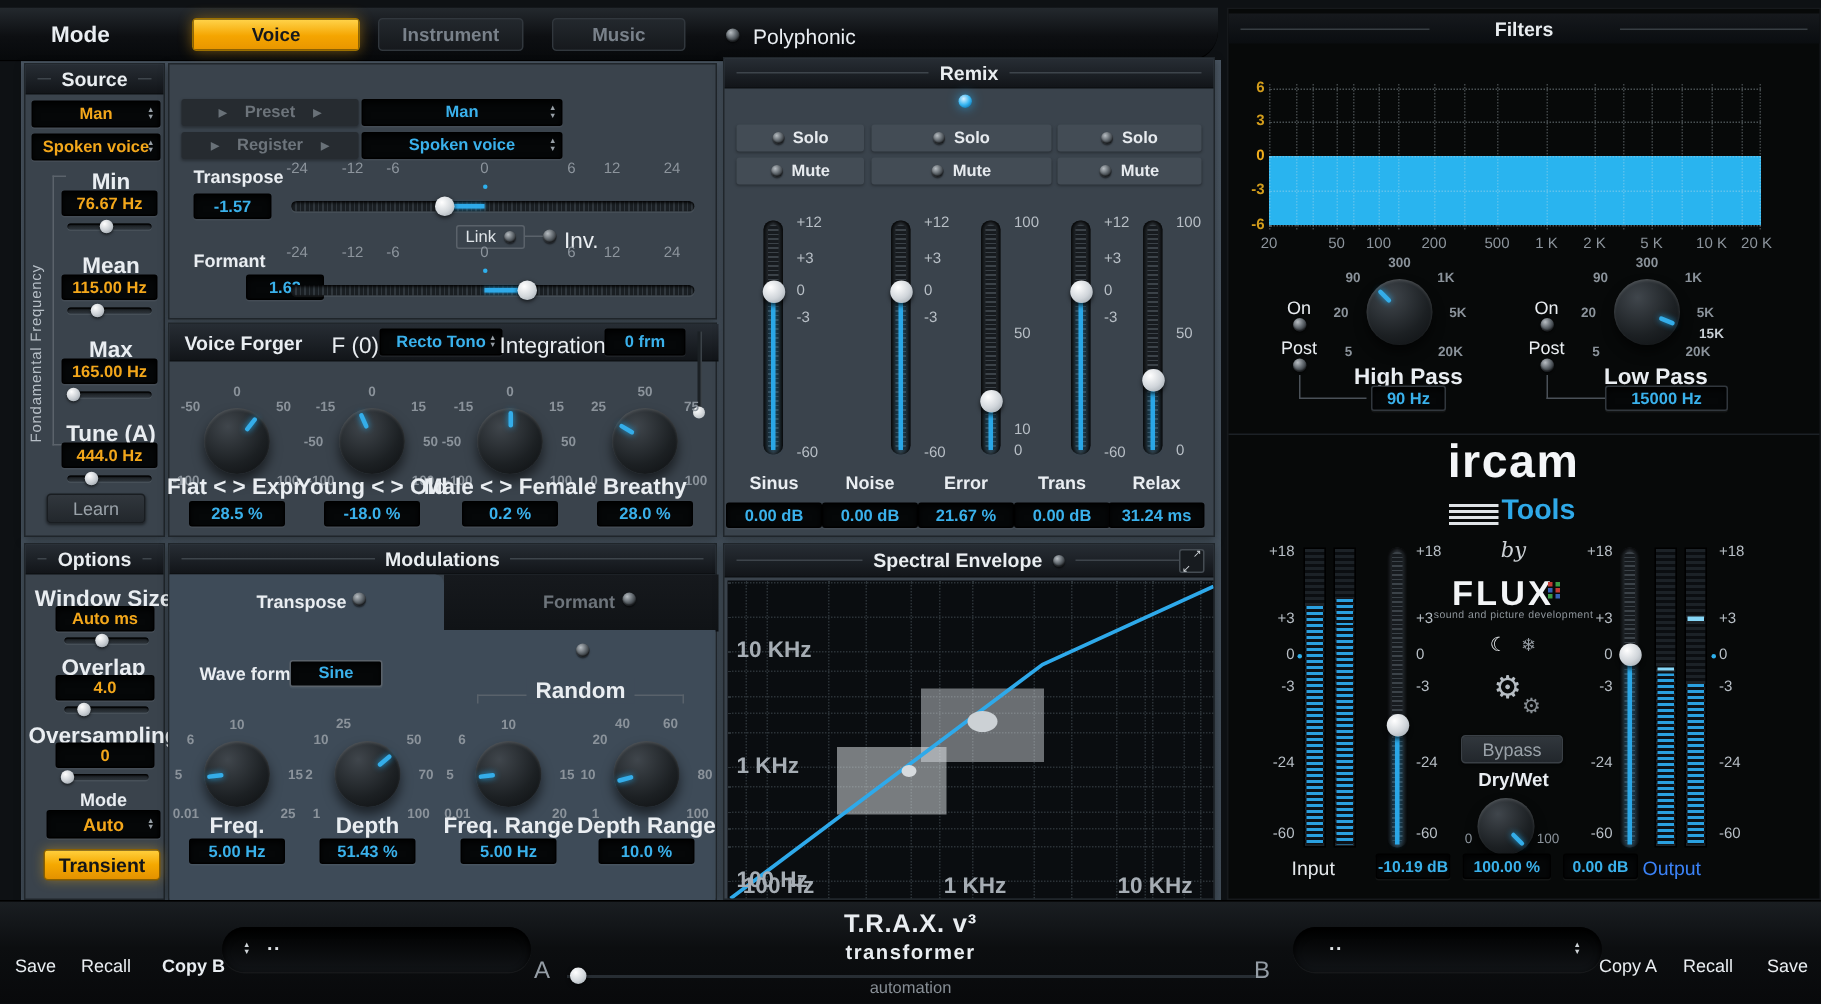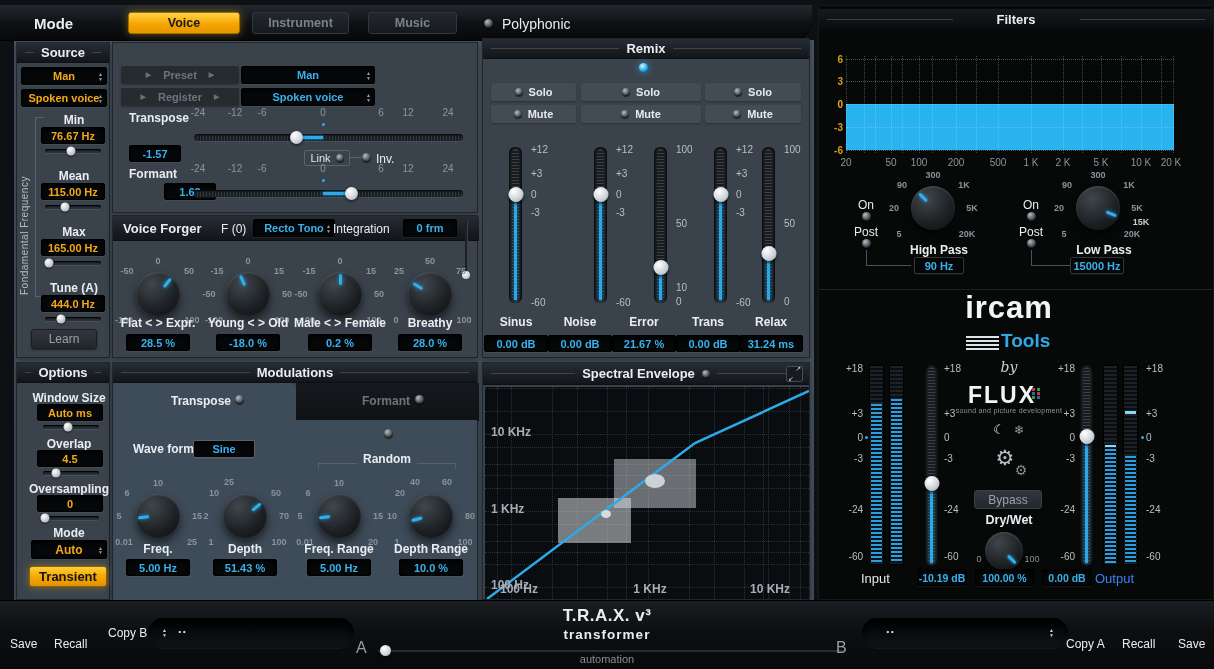--- a/index.html
+++ b/index.html
@@ -2,21 +2,21 @@
 <html><head>
 <meta charset="utf-8">
 <style>
   html,body{margin:0;padding:0;background:#0b0d0f;font-family:"Liberation Sans",sans-serif;}
   #app{position:relative;width:1214px;height:669px;background:#0e1114;overflow:hidden;font-size:11px;color:#e9edf1;}
   .abs{position:absolute;}
   .pl{position:absolute;transform:translateX(-50%);white-space:nowrap;}
   .pll{position:absolute;white-space:nowrap;}
   .scl{position:absolute;transform:translateY(-50%);font-size:10px;color:#b8bfc6;white-space:nowrap;}
   .sclr{position:absolute;transform:translate(-100%,-50%);font-size:10px;color:#b8bfc6;white-space:nowrap;}
-  .f10{font-size:10px}.f11{font-size:12px}.f12{font-size:12px}.f13{font-size:13px}.f14{font-size:14px}.f15{font-size:15px}
+  .f10{font-size:10px}.f11{font-size:15px}.f12{font-size:12px}.f13{font-size:13px}.f14{font-size:14px}.f15{font-size:15px}
   .b{font-weight:bold}
   .wh{color:#e9edf1}.gy{color:#8d959d}.dim{color:#6d747b}.or{color:#f3a71b}.bl{color:#3ab1eb}
   .panel{position:absolute;background:#3a434c;border:1px solid #20262b;box-shadow:0 2px 6px rgba(0,0,0,.35);box-sizing:border-box;}
   .hd{position:absolute;left:0;top:0;right:0;height:20px;display:flex;align-items:center;gap:7px;padding:0 8px;background:linear-gradient(#272d34,#121519);border-bottom:1px solid #0d1013;color:#e9edf0;font-size:13px;font-weight:bold;box-sizing:border-box;}
   .hd i{flex:1;height:1px;background:#5a626a;opacity:.55;}
   .vb{position:absolute;background:#050708;border:1px solid #000;border-radius:2px;box-shadow:inset 0 2px 4px rgba(0,0,0,.85),0 1px 0 rgba(255,255,255,.05);display:flex;align-items:center;justify-content:center;font-size:11px;font-weight:bold;box-sizing:border-box;}
   .ar{position:absolute;right:3px;top:50%;transform:translateY(-50%);display:flex;flex-direction:column;align-items:center;color:#98a0a7;font-size:5px;line-height:4.5px;}
   .ar::before{content:"▲"} .ar::after{content:"▼"}
   .tri{font-size:7px;color:#697178;font-style:normal;}
   .led{position:absolute;width:9px;height:9px;border-radius:50%;background:radial-gradient(circle at 35% 30%,#b7bdc2,#5e656b 45%,#23272b 80%);box-shadow:inset 0 -1px 1px rgba(0,0,0,.5),0 1px 1px rgba(0,0,0,.5);}
@@ -136,21 +136,21 @@
       </div>
     <span class="pl f11 b wh" style="left:52px;top:28px;">Window Size</span>
     <div class="vb" style="left:20px;top:41px;width:66px;height:17px;">
         <span class="or">Auto ms</span>
       </div>
     <div class="hsl" style="left:26px;top:62px;width:56px;">
         <b style="left:45%;"></b>
       </div>
     <span class="pl f11 b wh" style="left:52px;top:74px;">Overlap</span>
     <div class="vb" style="left:20px;top:87px;width:66px;height:17px;">
-        <span class="or">4.5</span>
+        <span class="or">4.0</span>
       </div>
     <div class="hsl" style="left:26px;top:108px;width:56px;">
         <b style="left:24%;"></b>
       </div>
     <span class="pl f11 b wh" style="left:52px;top:119px;">Oversampling</span>
     <div class="vb" style="left:20px;top:132px;width:66px;height:17px;">
         <span class="or">0</span>
       </div>
     <div class="hsl" style="left:26px;top:153px;width:56px;">
         <b style="left:4%;"></b>
@@ -177,21 +177,21 @@
         <i class="tri">▶</i>
         <span class="dim b">Register</span>
         <i class="tri">▶</i>
       </div>
     <div class="vb" style="left:128px;top:45px;width:134px;height:18px;">
         <span class="bl">Spoken voice</span>
         <span class="ar"></span>
       </div>
 
     <span class="pll f12 b wh" style="left:16px;top:68px;">Transpose</span>
-    <div class="vb" style="left:16px;top:86px;width:52px;height:17px;margin-top:16px;">
+    <div class="vb" style="left:16px;top:86px;width:52px;height:17px;">
         <span class="bl">-1.57</span>
       </div>
     <span class="pl f10 gy" style="left:85px;top:64px;">-24</span>
     <span class="pl f10 gy" style="left:122px;top:64px;">-12</span>
     <span class="pl f10 gy" style="left:149px;top:64px;">-6</span>
     <span class="pl f10 gy" style="left:210px;top:64px;">0</span>
     <span class="pl f10 gy" style="left:268px;top:64px;">6</span>
     <span class="pl f10 gy" style="left:295px;top:64px;">12</span>
     <span class="pl f10 gy" style="left:335px;top:64px;">24</span>
     <span class="bdot" style="left:209px;top:80px;"></span>
@@ -630,21 +630,21 @@
       <b class="tick t-l">20</b>
       <b class="tick t-r">5K</b>
       <b class="tick t-rb" style="color:#c8cfd5;">15K</b>
       <b class="tick t-bl">5</b>
       <b class="tick t-br">20K</b>
       <div class="knob">
           <div class="ptr" style="--r:112deg;"></div>
         </div>
     </div>
     <span class="pl f11 b wh" style="left:285px;top:237px;">Low Pass</span>
-    <div class="vb" style="left:251px;top:251px;width:54px;height:17px;border:1px solid #31373d;">
+    <div class="vb" style="left:251px;top:251px;width:82px;height:17px;border:1px solid #31373d;">
         <span class="bl">15000 Hz</span>
       </div>
 
     <div class="abs" style="left:0;top:283px;width:394px;height:1px;background:#1c2126;"></div>
 
     <span class="pl b" style="left:190px;top:284px;font-size:31px;letter-spacing:1px;color:#f4f6f8;">ircam</span>
     <div class="abs" style="left:147px;top:330px;width:33px;height:14px;background:repeating-linear-gradient(180deg,#dfe3e6 0 2px,transparent 2px 4px);"></div>
     <span class="pll b" style="left:182px;top:324px;font-size:19px;color:#2fa9e8;">Tools</span>
     <span class="pl" style="left:190px;top:353px;font-size:14px;font-style:italic;font-family:'DejaVu Serif',serif;color:#ced3d7;">by</span>
     <span class="pl b" style="left:183px;top:376px;font-size:23px;letter-spacing:2px;color:#f2f4f6;">FLUX</span>
@@ -728,21 +728,21 @@
       </div>
     <div class="vb" style="left:223px;top:563px;width:50px;height:17px;">
         <span class="bl" style="font-size:10.5px;">0.00 dB</span>
       </div>
     <span class="pll f13" style="left:276px;top:565px;color:#3b82f6;">Output</span>
   </div>
 
   <div class="abs" style="left:0;top:600px;width:1214px;height:69px;background:linear-gradient(#1a1e22,#0c0e10 45%,#08090b);border-top:1px solid #000;">
     <span class="pll f12 wh" style="left:10px;top:36px;">Save</span>
     <span class="pll f12 wh" style="left:54px;top:36px;">Recall</span>
-    <span class="pll f12 wh" style="left:108px;top:25px;">Copy B</span>
+    <span class="pll f12 wh" style="left:108px;top:36px;font-weight:bold;">Copy B</span>
     <div class="pill" style="left:148px;top:17px;width:206px;">
       <span class="updn" style="left:14px;top:10px;"></span>
       <span class="pll f13 b" style="left:30px;top:3px;color:#dfe3e6;letter-spacing:1px;">..</span>
     </div>
     <span class="pll" style="left:356px;top:38px;font-size:16px;color:#959da5;">A</span>
     <div class="abs" style="left:378px;top:49px;width:466px;height:2px;background:#272d33;"></div>
     <span class="hkn" style="left:380px;top:44px;width:11px;height:11px;"></span>
     <span class="pll" style="left:836px;top:38px;font-size:16px;color:#959da5;">B</span>
     <div class="pill" style="left:862px;top:17px;width:206px;">
       <span class="pll f13 b" style="left:24px;top:3px;color:#dfe3e6;letter-spacing:1px;">..</span>

